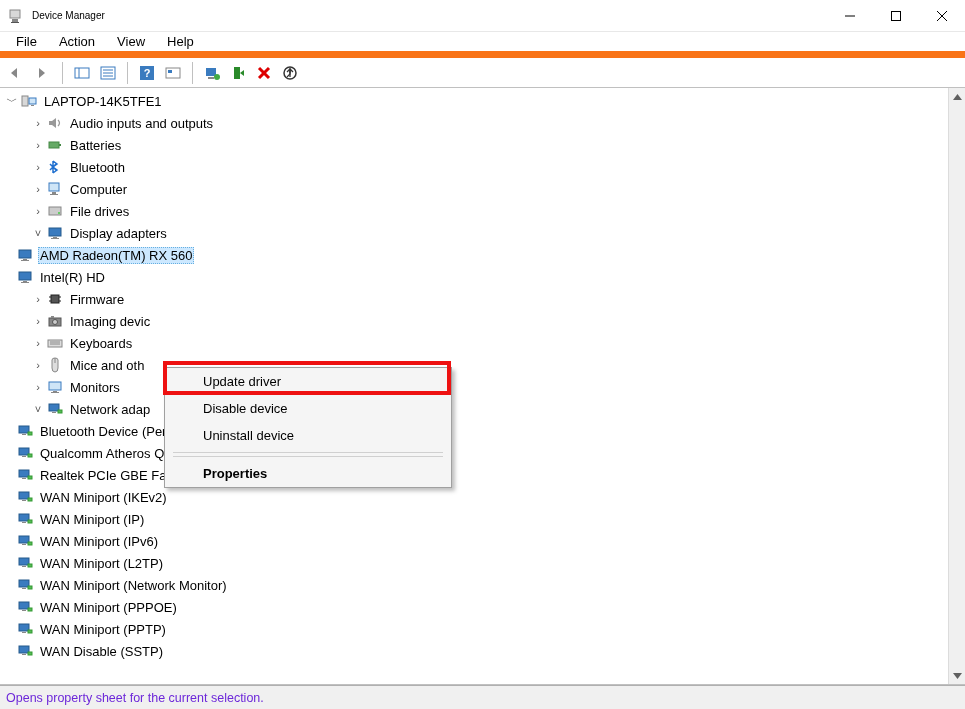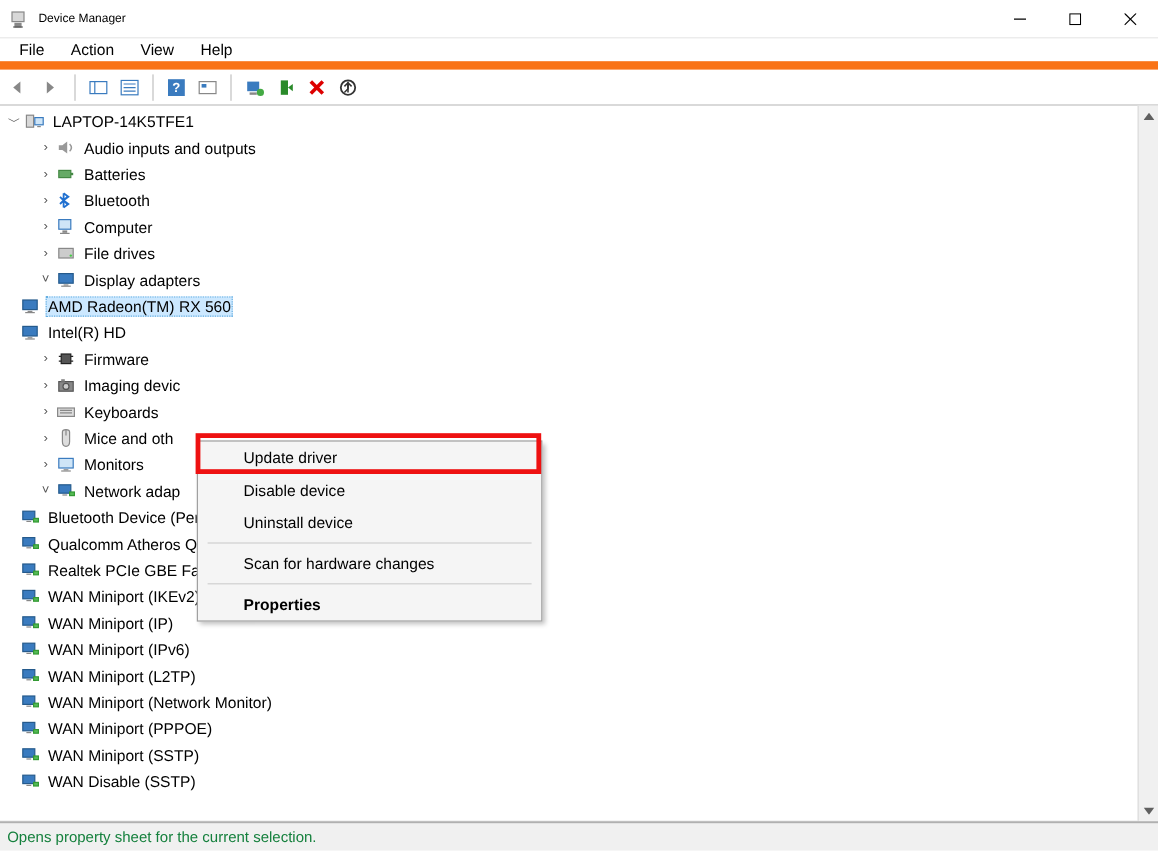--- a/index.html
+++ b/index.html
@@ -11,21 +11,21 @@
 .winbtn { width: 46px; height: 32px; display:flex; align-items:center; justify-content:center; }
 .menubar { display:flex; gap: 2px; height: 26px; align-items:center; padding: 0 6px; border-bottom: 7px solid #f97316; }
 .menu-item { padding: 2px 10px; font-size:13px; }
 .toolbar { display:flex; align-items:center; gap:4px; height: 30px; padding: 2px 6px; border-bottom: 1px solid #c0c0c0; }
 .tbtn { width:22px; height:22px; display:flex; align-items:center; justify-content:center; border:1px solid transparent; }
 .tsep { width:1px; height:22px; background:#c0c0c0; margin:0 4px; }
 .content { position:relative; height: calc(709px - 32px - 26px - 30px - 24px); display:flex; border-bottom:1px solid #c0c0c0; }
 .tree { flex:1; overflow:auto; padding: 2px 0 2px 0; }
 .vscroll { width:17px; background:#f0f0f0; border-left:1px solid #dcdcdc; display:flex; flex-direction:column; align-items:center; justify-content:space-between; }
 .vscroll .arrow { height:17px; width:100%; display:flex; align-items:center; justify-content:center; }
-.status { height:24px; background:#f0f0f0; border-top:1px solid #b0b0b0; display:flex; align-items:center; padding:0 6px; font-size:12.5px; color:#15803d; }
+.status { height:24px; background:#f0f0f0; border-top:1px solid #b0b0b0; display:flex; align-items:center; padding:0 6px; font-size:12.5px; color:#6d28d9; }
 .row { display:flex; align-items:center; height:22px; white-space:nowrap; }
 .exp { width:16px; text-align:center; color:#555; font-size:11px; user-select:none; cursor:default; }
 .icon { width:18px; height:16px; display:inline-flex; align-items:center; justify-content:center; margin-right:4px; }
 .label { padding:1px 2px; }
 .selected .label { background:#cce8ff; border:1px dotted #66afe0; padding:0 1px; }
 .ind-0 { padding-left: 4px; }
 .ind-1 { padding-left: 30px; }
 .ind-2b { }
 .context-menu { position:absolute; left:164px; top:279px; width:288px; background:#f5f5f5; border:1px solid #a0a0a0; box-shadow: 3px 3px 4px rgba(0,0,0,0.25); z-index:10; }
 .cm-item { padding:6px 18px 6px 38px; font-size:13px; }
@@ -407,21 +407,21 @@
   </div>
       <div class="row ind-2b ">
     <span class="exp"></span>
     <span class="icon">
           <svg width="16" height="16">
             <rect x="2" y="3" width="10" height="7" fill="#3a7bbf" stroke="#255a8c"></rect>
             <rect x="5" y="11" width="4" height="1" fill="#888"></rect>
             <rect x="11" y="9" width="4" height="3" fill="#5b5" stroke="#393"></rect>
           </svg>
         </span>
-    <span class="label">WAN Miniport (SSTP)</span>
+    <span class="label">WAN Miniport (PPTP)</span>
   </div>
       <div class="row ind-2b ">
     <span class="exp"></span>
     <span class="icon">
           <svg width="16" height="16">
             <rect x="2" y="3" width="10" height="7" fill="#3a7bbf" stroke="#255a8c"></rect>
             <rect x="5" y="11" width="4" height="1" fill="#888"></rect>
             <rect x="11" y="9" width="4" height="3" fill="#5b5" stroke="#393"></rect>
           </svg>
         </span>
@@ -439,21 +439,20 @@
           <path d="M4.5 6 L9 0 L0 0 Z" fill="#606060"></path>
         </svg>
       </div>
   </div>
 
   <div class="context-menu" id="ctxmenu">
       <div class="cm-item ">Update driver</div>
       <div class="cm-item ">Disable device</div>
       <div class="cm-item ">Uninstall device</div>
       <div class="cm-sep"></div>
-      <div class="cm-item ">Scan for hardware changes</div>
       <div class="cm-sep"></div>
       <div class="cm-item bold">Properties</div>
     </div>
   <div class="highlight-box"></div>
 </div>
 
 <div class="status">
   <span>Opens property sheet for the current selection.</span>
 </div>
 

